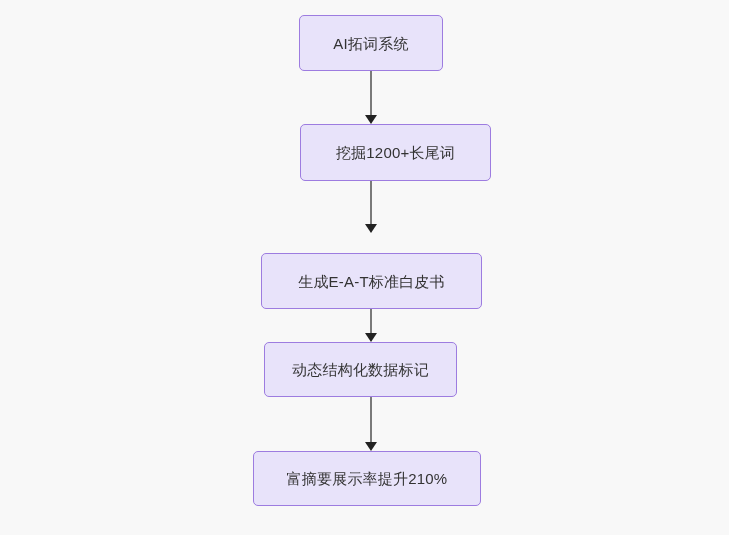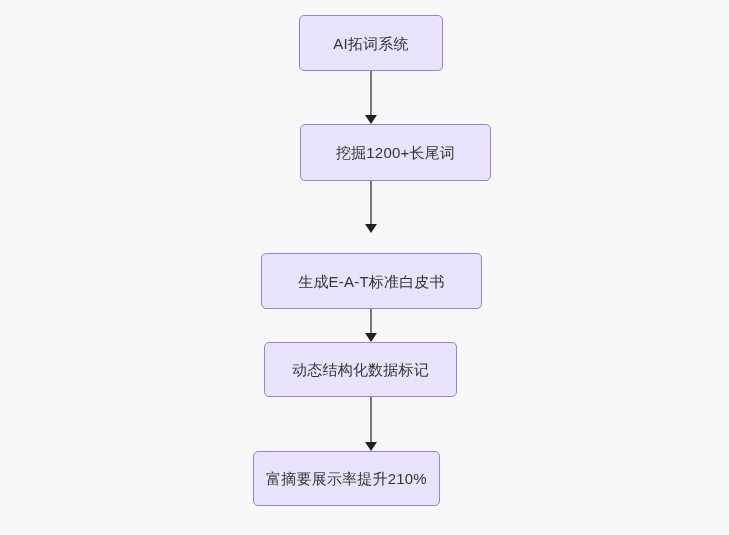--- a/index.html
+++ b/index.html
@@ -77,17 +77,17 @@
   </div>
 
   <div class="node" id="node-2" style="left: 261px; top: 233px; width: 221px; height: 56px; background: rgb(232, 227, 250); border-color: rgb(157, 124, 224); color: rgb(51, 51, 51); margin-top: 20px;">
     <span class="node-label">生成E-A-T标准白皮书</span>
   </div>
 
   <div class="node" id="node-3" style="left: 264px; top: 342px; width: 193px; height: 55px; background: rgb(232, 227, 250); border-color: rgb(157, 124, 224); color: rgb(51, 51, 51);">
     <span class="node-label">动态结构化数据标记</span>
   </div>
 
-  <div class="node" id="node-4" style="left: 253px; top: 451px; width: 187px; height: 55px; background: rgb(232, 227, 250); border-color: rgb(157, 124, 224); color: rgb(51, 51, 51);">
+  <div class="node" id="node-4" style="left: 253px; top: 451px; width: 228px; height: 55px; background: rgb(232, 227, 250); border-color: rgb(157, 124, 224); color: rgb(51, 51, 51);">
     <span class="node-label">富摘要展示率提升210%</span>
   </div>
 
 </div>
 
 </body></html>

